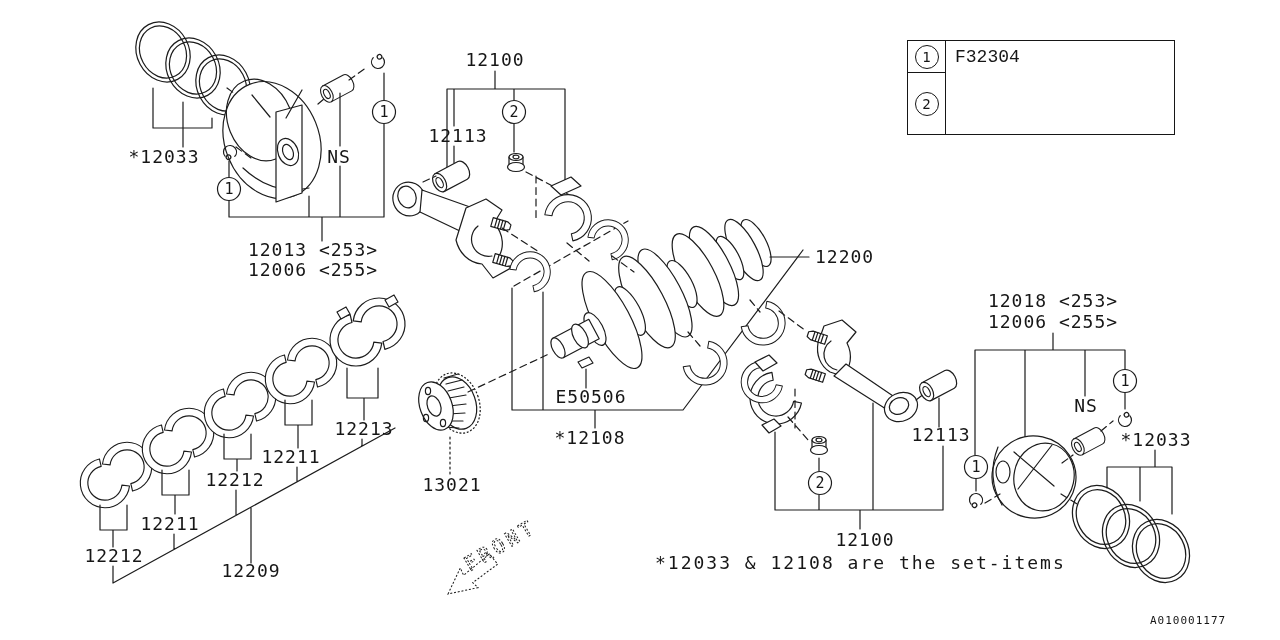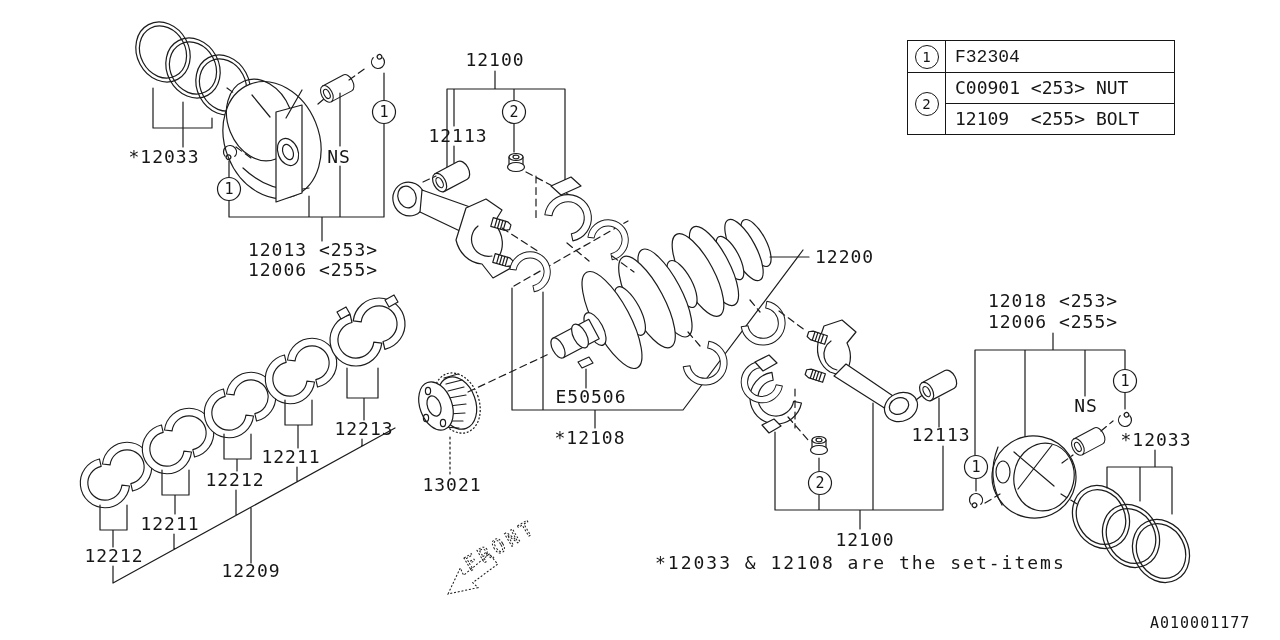--- a/index.html
+++ b/index.html
@@ -17,21 +17,21 @@
   .legend{position:absolute;left:907px;top:40px;width:266px;border:1.8px solid #161616;
           display:grid;grid-template-columns:38px 1fr;font-size:18px;background:#fff;}
   .legend .refcell{display:flex;align-items:center;justify-content:center;border-right:1.8px solid #161616;}
   .legend .r2{border-top:1.8px solid #161616;}
   .legend .part{white-space:pre;padding-left:9px;line-height:30px;height:30px;display:flex;align-items:center;}
   .legend .sub{border-top:1.8px solid #161616;}
   .cocircle{display:inline-flex;width:22px;height:22px;border:1.5px solid #161616;border-radius:50%;
             align-items:center;justify-content:center;font-size:14px;letter-spacing:0;}
   .note{position:absolute;left:655px;top:552px;font-size:18px;letter-spacing:2px;line-height:22px;}
   .note .l2{padding-left:22px;}
-  .docid{position:absolute;left:1150px;top:614px;font-size:15px;letter-spacing:1px;}
+  .docid{position:absolute;left:1150px;top:614px;font-size:11px;letter-spacing:1px;}
 </style>
 </head>
 <body>
 
 <div class="stage">
 
 <svg width="1280" height="640" viewBox="0 0 1280 640">
   <defs>
     <path id="shell" class="fw" d="M14.9,21.3 A26,26 0 1 1 14.9,-21.3 L10.3,-14.7 A18,18 0 1 0 10.3,14.7 Z"></path>
     <g id="ringpair">
@@ -268,24 +268,20 @@
 </svg>
 
   <div class="legend">
     <div class="refcell" style="height:31px;">
       <span class="cocircle">1</span>
     </div>
     <div class="part" style="height:31px;font-family:Liberation Mono, monospace;">F32304</div>
     <div class="refcell r2" style="height:61px;">
       <span class="cocircle">2</span>
     </div>
-    <div class="r2">
-      <div class="part">C00901 &lt;253&gt; NUT</div>
-      <div class="part sub">12109  &lt;255&gt; BOLT</div>
-    </div>
   </div>
 
   <div class="note">
     <div>*12033 &amp; 12108 are the set-items</div>
   </div>
 
   <div class="docid">A010001177</div>
 
 </div>
 

